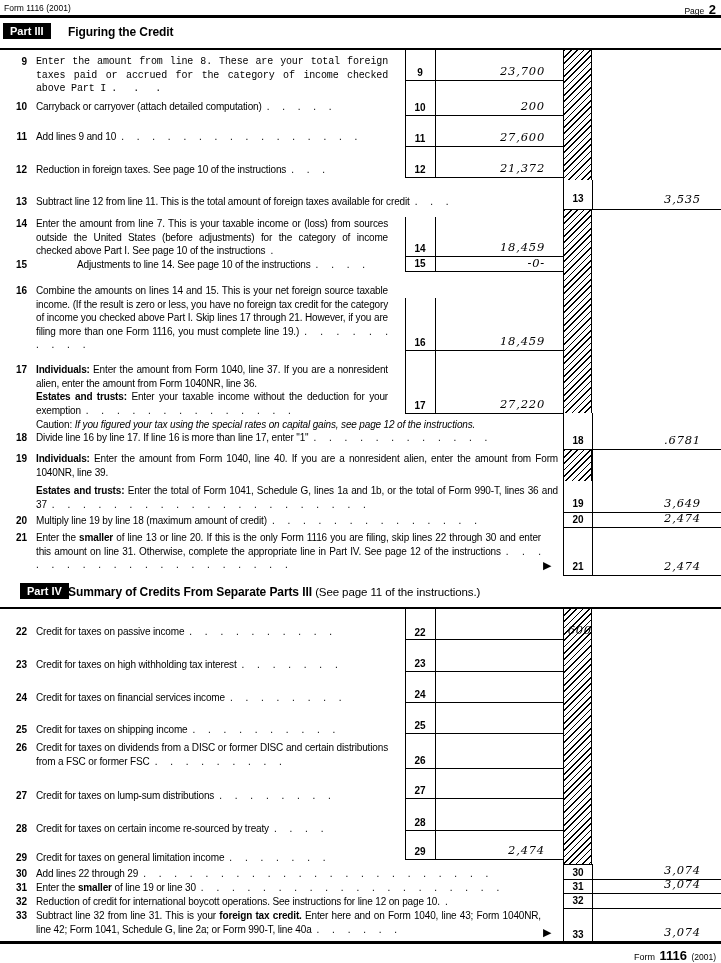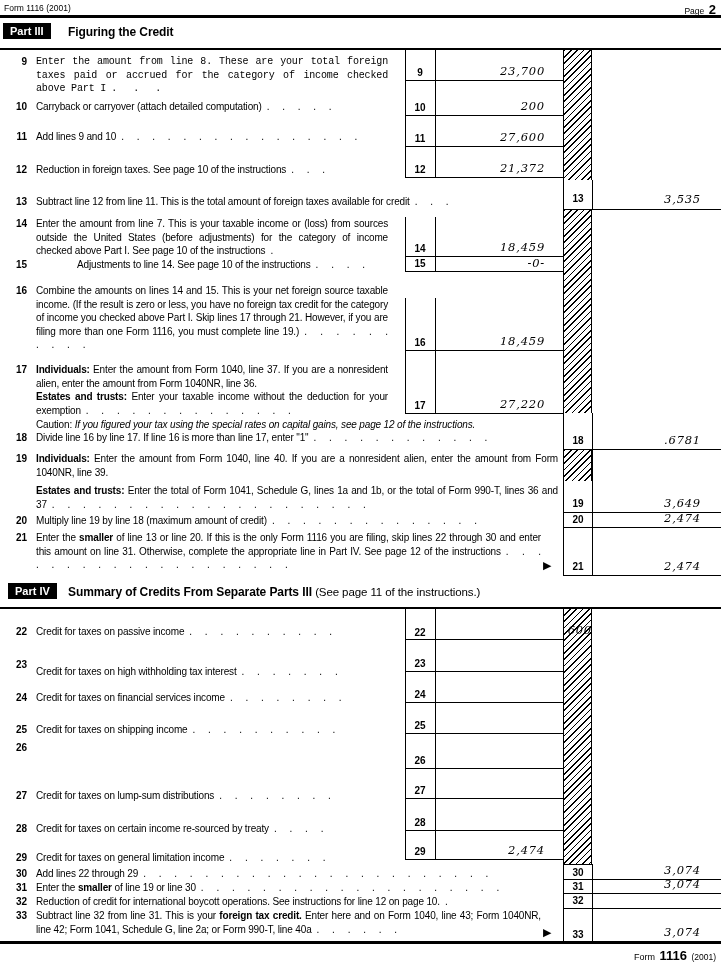--- a/index.html
+++ b/index.html
@@ -190,44 +190,47 @@
   <div class="amt right" style="top:192px;">3,535</div>
   <div class="boxnum" style="top:434px;">18</div>
   <div class="amt right" style="top:433px;">.6781</div>
   <div class="boxnum" style="top:497px;">19</div>
   <div class="amt right" style="top:496px;">3,649</div>
   <div class="boxnum" style="top:513px;">20</div>
   <div class="amt right" style="top:511px;">2,474</div>
   <div class="boxnum" style="top:560px;">21</div>
   <div class="amt right" style="top:559px;">2,474</div>
 
-  <div class="badge" style="left:8px;top:583px;">Part IV</div>
+  <div class="badge" style="left:20px;top:583px;">Part IV</div>
   <div class="ptitle" style="left:68px;top:585px;">
     <span>Summary of Credits From Separate Parts III</span>
     <span style="font-weight:400;font-size:11.5px;">(See page 11 of the instructions.)</span>
   </div>
   <div class="thick" style="top:606.5px;"></div>
 
   <div class="lnum" style="left:5px;top:625px;">22</div>
   <div class="abs t nw" style="left:36px;top:625px;">
     <span>Credit for taxes on passive income</span><span class="leader">. . . . . . . . . .</span>
   </div>
   <div class="lnum" style="left:5px;top:658px;">23</div>
-  <div class="abs t nw" style="left:36px;top:658px;margin-top:7px;">
+  <div class="abs t nw" style="left:36px;top:658px;">
     <span>Credit for taxes on high withholding tax interest</span><span class="leader">. . . . . . .</span>
   </div>
   <div class="lnum" style="left:5px;top:691px;">24</div>
   <div class="abs t nw" style="left:36px;top:691px;">
     <span>Credit for taxes on financial services income</span><span class="leader">. . . . . . . .</span>
   </div>
   <div class="lnum" style="left:5px;top:723px;">25</div>
   <div class="abs t nw" style="left:36px;top:723px;">
     <span>Credit for taxes on shipping income</span><span class="leader">. . . . . . . . . .</span>
   </div>
   <div class="lnum" style="left:5px;top:741px;">26</div>
+  <div class="abs t jt" style="left:36px;top:741px;width:352px;">
+    <span>Credit for taxes on dividends from a DISC or former DISC and certain distributions from a FSC or former FSC</span><span class="leader">. . . . . . . . .</span>
+  </div>
   <div class="lnum" style="left:5px;top:789px;">27</div>
   <div class="abs t nw" style="left:36px;top:789px;">
     <span>Credit for taxes on lump-sum distributions</span><span class="leader">. . . . . . . .</span>
   </div>
   <div class="lnum" style="left:5px;top:822px;">28</div>
   <div class="abs t nw" style="left:36px;top:822px;">
     <span>Credit for taxes on certain income re-sourced by treaty</span><span class="leader">. . . .</span>
   </div>
   <div class="lnum" style="left:5px;top:851px;">29</div>
   <div class="abs t nw" style="left:36px;top:851px;">

